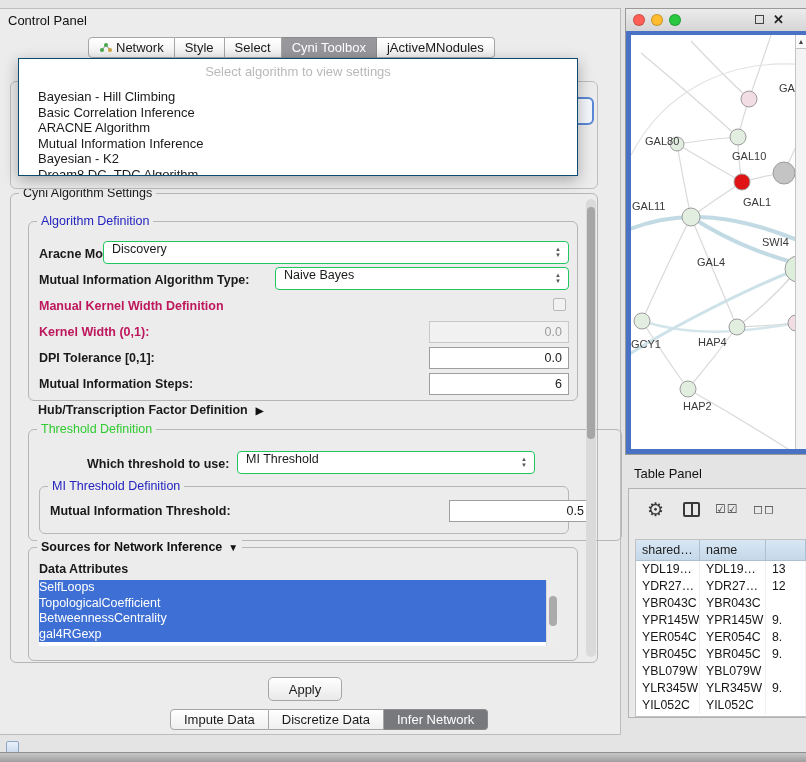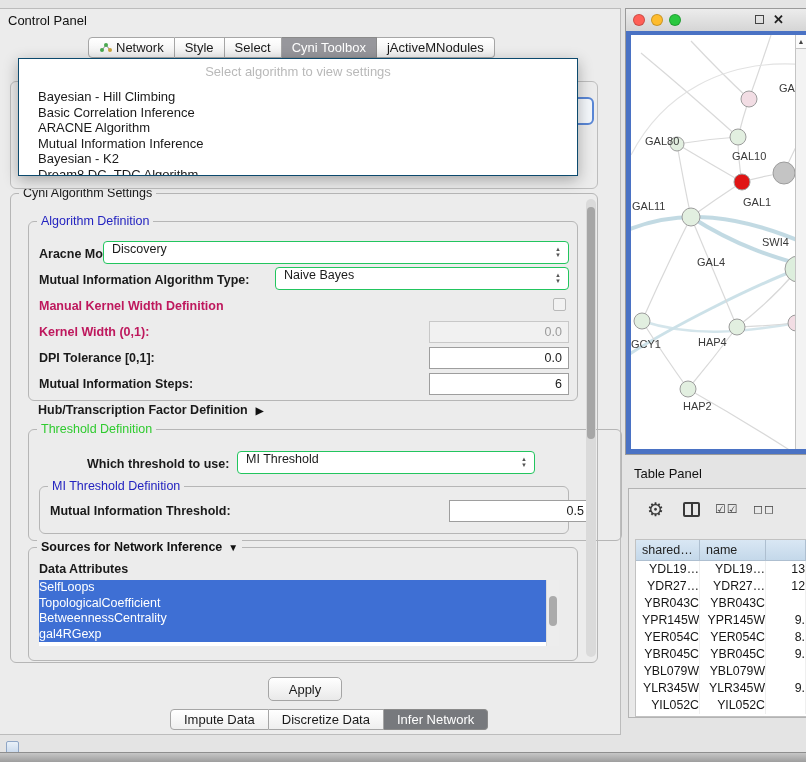--- a/index.html
+++ b/index.html
@@ -110,21 +110,21 @@
   .tp-toolbar{position:relative;height:50px;}
   .gear-icon{position:absolute;left:18px;top:9px;font-size:19px;color:#3a3a3a;}
   .columns-icon{position:absolute;left:54px;top:13px;width:17px;height:15px;border:2px solid #3a3a3a;border-radius:2px;box-sizing:border-box;}
   .col-div{position:absolute;left:50%;top:0;bottom:0;width:2px;margin-left:-1px;background:#3a3a3a;}
   .check-pair{position:absolute;left:86px;top:13px;font-size:12px;color:#3a3a3a;letter-spacing:1px;}
   .box-pair{position:absolute;left:124px;top:13px;font-size:12px;color:#3a3a3a;letter-spacing:1px;}
   .tp-table{position:absolute;left:6px;top:50px;right:0;bottom:0;background:#fff;border:1px solid #c2c2c2;border-right:none;overflow:hidden;}
   .tp-header{display:flex;height:20px;background:linear-gradient(#d9e7f4,#c4d8ea);border-bottom:1px solid #aebfd0;}
   .tp-hcell{font-size:12.5px;line-height:20px;padding-left:6px;border-right:1px solid #aebfd0;box-sizing:border-box;
             overflow:hidden;white-space:nowrap;color:#222;}
-  .tp-row{display:flex;height:17px;line-height:17px;text-align:right;}
+  .tp-row{display:flex;height:17px;line-height:17px;}
   .tp-cell{font-size:12.3px;padding-left:6px;border-right:1px solid #efefef;box-sizing:border-box;overflow:hidden;white-space:nowrap;color:#161616;}
   .c0{width:64px;flex:none;} .c1{width:66px;flex:none;} .c2{flex:1;}
 
   
   .mini-panel-icon{position:absolute;left:6px;top:741px;width:13px;height:13px;border:1px solid #8fa6c6;
                    background:linear-gradient(#e9f1f9,#c9d9ec);border-radius:2px;box-sizing:border-box;}
   .bottom-strip{position:absolute;left:0;top:752px;width:806px;height:10px;
                 background:linear-gradient(#c6c6c6,#9e9e9e);border-top:1px solid #8e8e8e;box-sizing:border-box;}
 </style>
 </head>

